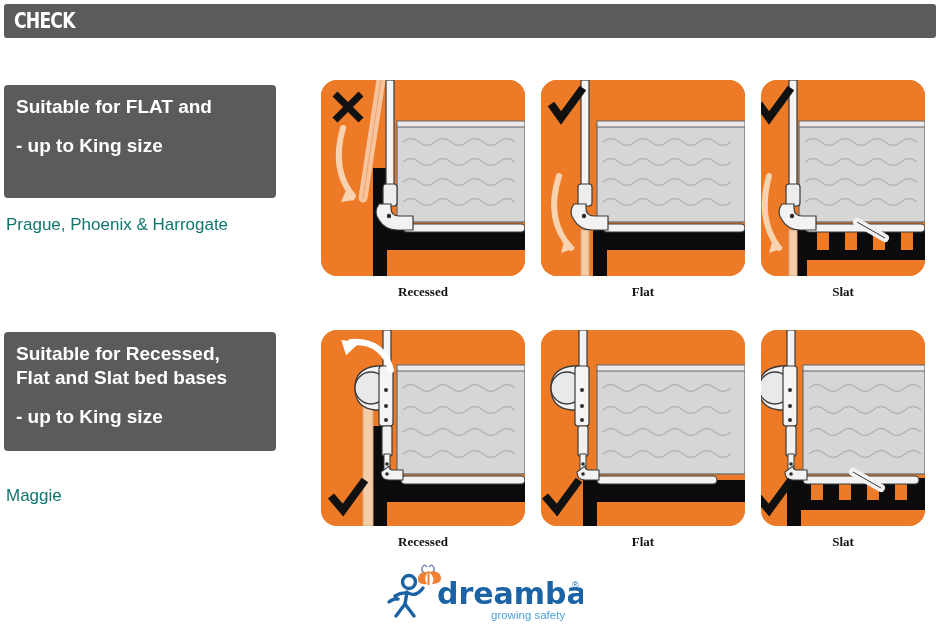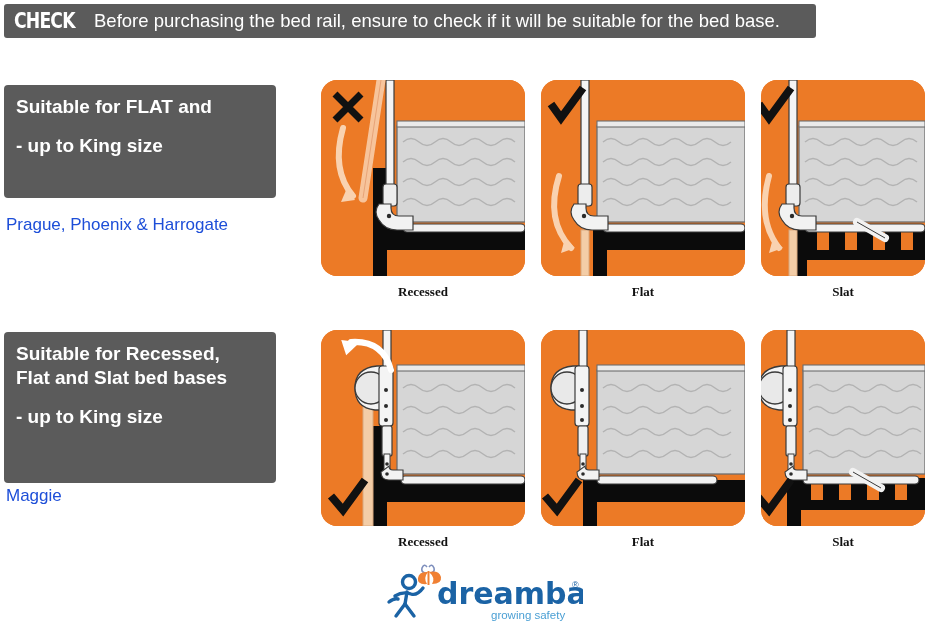--- a/index.html
+++ b/index.html
@@ -13,21 +13,21 @@
     position: relative;
     font-family: "Liberation Sans", sans-serif;
     overflow: hidden;
   }
 
   
   .check-bar {
     position: absolute;
     left: 4px;
     top: 4px;
-    width: 812px;
+    width: 932px;
     height: 34px;
     background: #5b5b5b;
     border-radius: 3px;
     display: flex;
     align-items: center;
     box-sizing: border-box;
     padding: 0 10px;
   }
   .check-word {
     color: #ffffff;
@@ -50,40 +50,40 @@
 
   
   .info-block {
     position: absolute;
     background: #5b5b5b;
     border-radius: 4px;
     box-sizing: border-box;
     padding: 10px 28px 12px 12px;
   }
   .info-block.row1 { left: 4px; top: 85px; width: 272px; height: 113px; }
-  .info-block.row2 { left: 4px; top: 332px; width: 272px; height: 151px; }
+  .info-block.row2 { left: 4px; top: 332px; width: 272px; height: 119px; }
 
   .info-head {
     color: #ffffff;
     font-family: "Liberation Sans", sans-serif;
     font-weight: bold;
     font-size: 19px;
     line-height: 24px;
   }
   .info-sub {
     color: #ffffff;
     font-family: "Liberation Sans", sans-serif;
     font-weight: bold;
     font-size: 19px;
     margin-top: 16px;
   }
   .info-models {
     position: absolute;
     left: 6px;
-    color: #1d4ed8;
+    color: #0f766e;
     font-family: "Liberation Sans", sans-serif;
     font-size: 17px;
     white-space: nowrap;
   }
   .info-models.row1 { top: 215px; }
   .info-models.row2 { top: 486px; }
 
   
   .panel {
     position: absolute;
@@ -126,21 +126,20 @@
     top: 562px;
     width: 200px;
     height: 62px;
   }
 </style>
 </head>
 <body>
 
 <div class="check-bar">
   <span class="check-word">CHECK</span>
-  <span class="check-sentence">Before purchasing the bed rail, ensure to check if it will be suitable for the bed base.</span>
 </div>
 
 <div class="info-block row1">
   <div class="info-head">Suitable for FLAT and</div>
   <div class="info-sub">- up to King size</div>
 </div>
 <div class="info-models row1">Prague, Phoenix &amp; Harrogate</div>
 
 <div class="info-block row2">
   <div class="info-head">Suitable for Recessed,</div>

